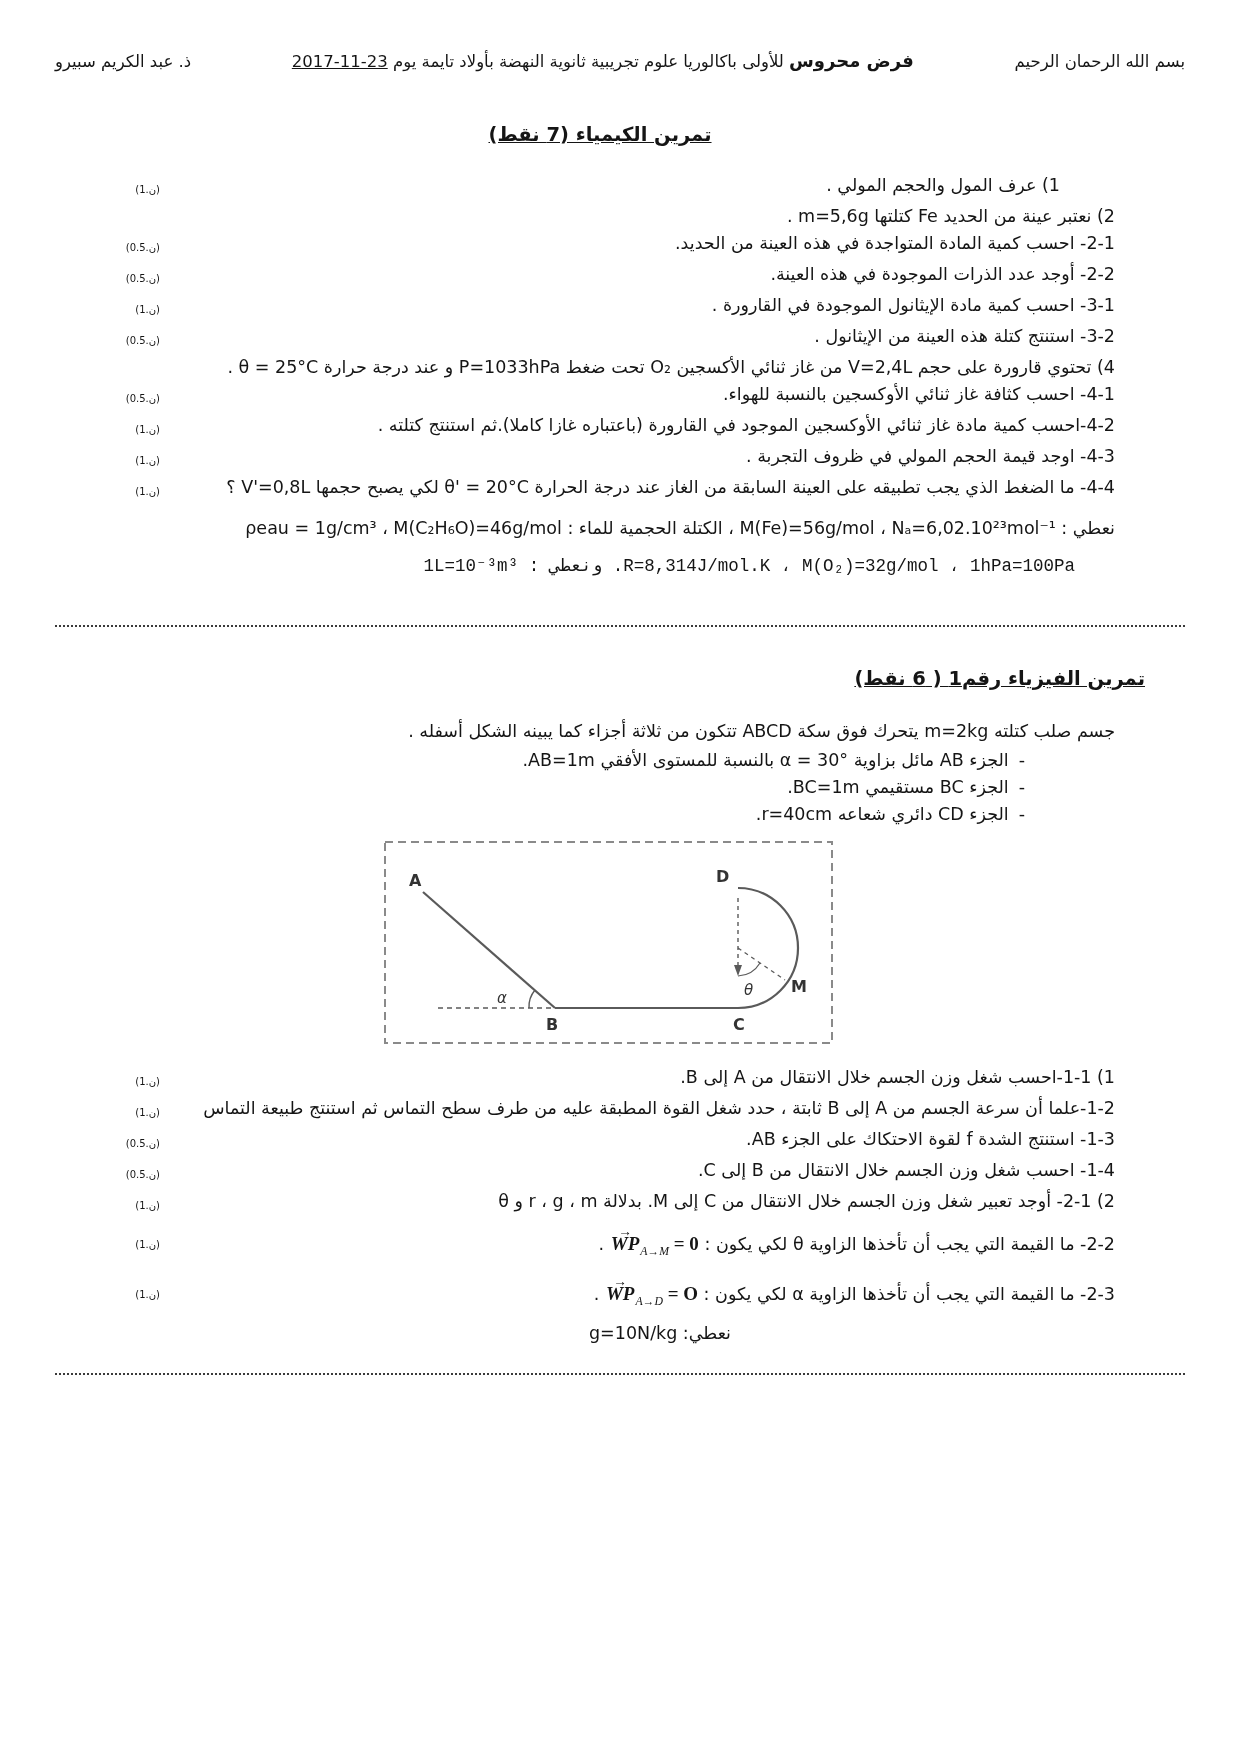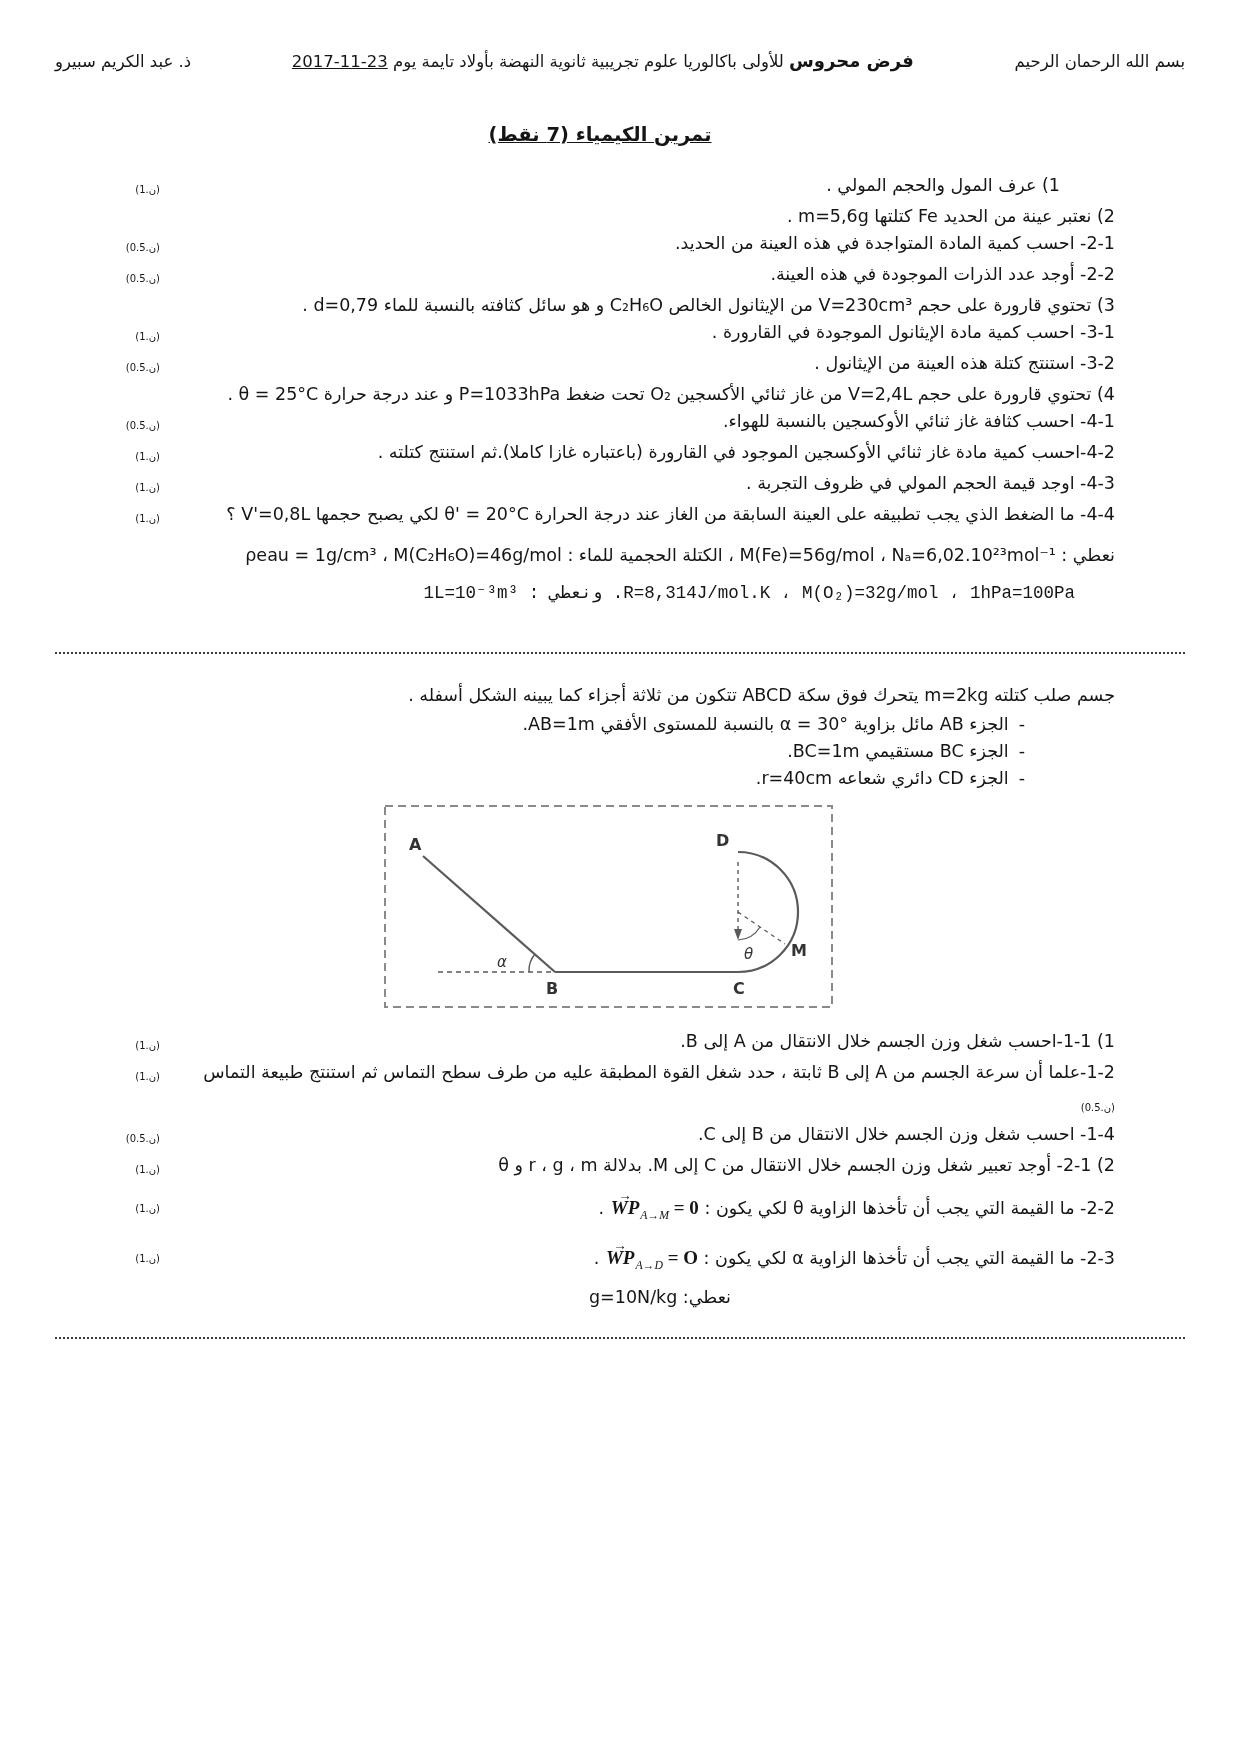--- a/index.html
+++ b/index.html
@@ -93,24 +93,20 @@
     </div>
     <div class="qrow">
       <div class="qtext">2-1- احسب كمية المادة المتواجدة في هذه العينة من الحديد.</div>
       <div class="qmark">(ن.0.5)</div>
     </div>
     <div class="qrow">
       <div class="qtext">2-2- أوجد عدد الذرات الموجودة في هذه العينة.</div>
       <div class="qmark">(ن.0.5)</div>
     </div>
     <div class="qrow">
-      <div class="qtext">3) تحتوي قارورة على حجم V=230cm³ من الإيثانول الخالص C₂H₆O و هو سائل كثافته بالنسبة للماء d=0,79 .</div>
-      <div class="qmark"></div>
-    </div>
-    <div class="qrow">
       <div class="qtext">3-1- احسب كمية مادة الإيثانول الموجودة في القارورة .</div>
       <div class="qmark">(ن.1)</div>
     </div>
     <div class="qrow">
       <div class="qtext">3-2- استنتج كتلة هذه العينة من الإيثانول .</div>
       <div class="qmark">(ن.0.5)</div>
     </div>
     <div class="qrow">
       <div class="qtext">4) تحتوي قارورة على حجم V=2,4L من غاز ثنائي الأكسجين O₂ تحت ضغط P=1033hPa و عند درجة حرارة θ = 25°C .</div>
       <div class="qmark"></div>
@@ -131,20 +127,21 @@
       <div class="qtext">4-4- ما الضغط الذي يجب تطبيقه على العينة السابقة من الغاز عند درجة الحرارة θ' = 20°C لكي يصبح حجمها V'=0,8L ؟</div>
       <div class="qmark">(ن.1)</div>
     </div>
 
     <div class="givens">نعطي :   M(Fe)=56g/mol   ،   Nₐ=6,02.10²³mol⁻¹   ،   الكتلة الحجمية للماء :  ρeau = 1g/cm³   ،   M(C₂H₆O)=46g/mol</div>
     <div class="givens givens-2">R=8,314J/mol.K  ،  M(O₂)=32g/mol  ،  1hPa=100Pa.   ونعطي :   1L=10⁻³m³</div>
   </div>
 
   <div class="dotline dot-1"></div>
 
+  <div class="section-title phys-title">تمرين الفيزياء رقم1 ( 6 نقط)</div>
 
   <div class="body-block">
     <div class="intro">جسم صلب كتلته m=2kg  يتحرك فوق سكة ABCD  تتكون من ثلاثة أجزاء  كما يبينه الشكل أسفله .</div>
 
     <div class="bullets">
       <div class="bullet">
         <span>-</span>
         <span>الجزء AB  مائل بزاوية α = 30° بالنسبة للمستوى الأفقي AB=1m.</span>
       </div>
       <div class="bullet">
@@ -181,20 +178,21 @@
 
     <div class="qrow">
       <div class="qtext">1) 1-1-احسب شغل وزن الجسم خلال الانتقال من A إلى B.</div>
       <div class="qmark">(ن.1)</div>
     </div>
     <div class="qrow">
       <div class="qtext">1-2-علما أن سرعة الجسم من A إلى B ثابتة ، حدد شغل القوة المطبقة عليه من طرف سطح التماس ثم استنتج طبيعة التماس</div>
       <div class="qmark">(ن.1)</div>
     </div>
     <div class="qrow">
+      <div class="qtext">1-3- استنتج الشدة f لقوة الاحتكاك على الجزء AB.</div>
       <div class="qmark">(ن.0.5)</div>
     </div>
     <div class="qrow">
       <div class="qtext">1-4- احسب شغل وزن الجسم خلال الانتقال من B إلى C.</div>
       <div class="qmark">(ن.0.5)</div>
     </div>
     <div class="qrow">
       <div class="qtext">2) 2-1- أوجد تعبير شغل وزن الجسم خلال الانتقال من C إلى M. بدلالة r ، g ، m و θ</div>
       <div class="qmark">(ن.1)</div>
     </div>

